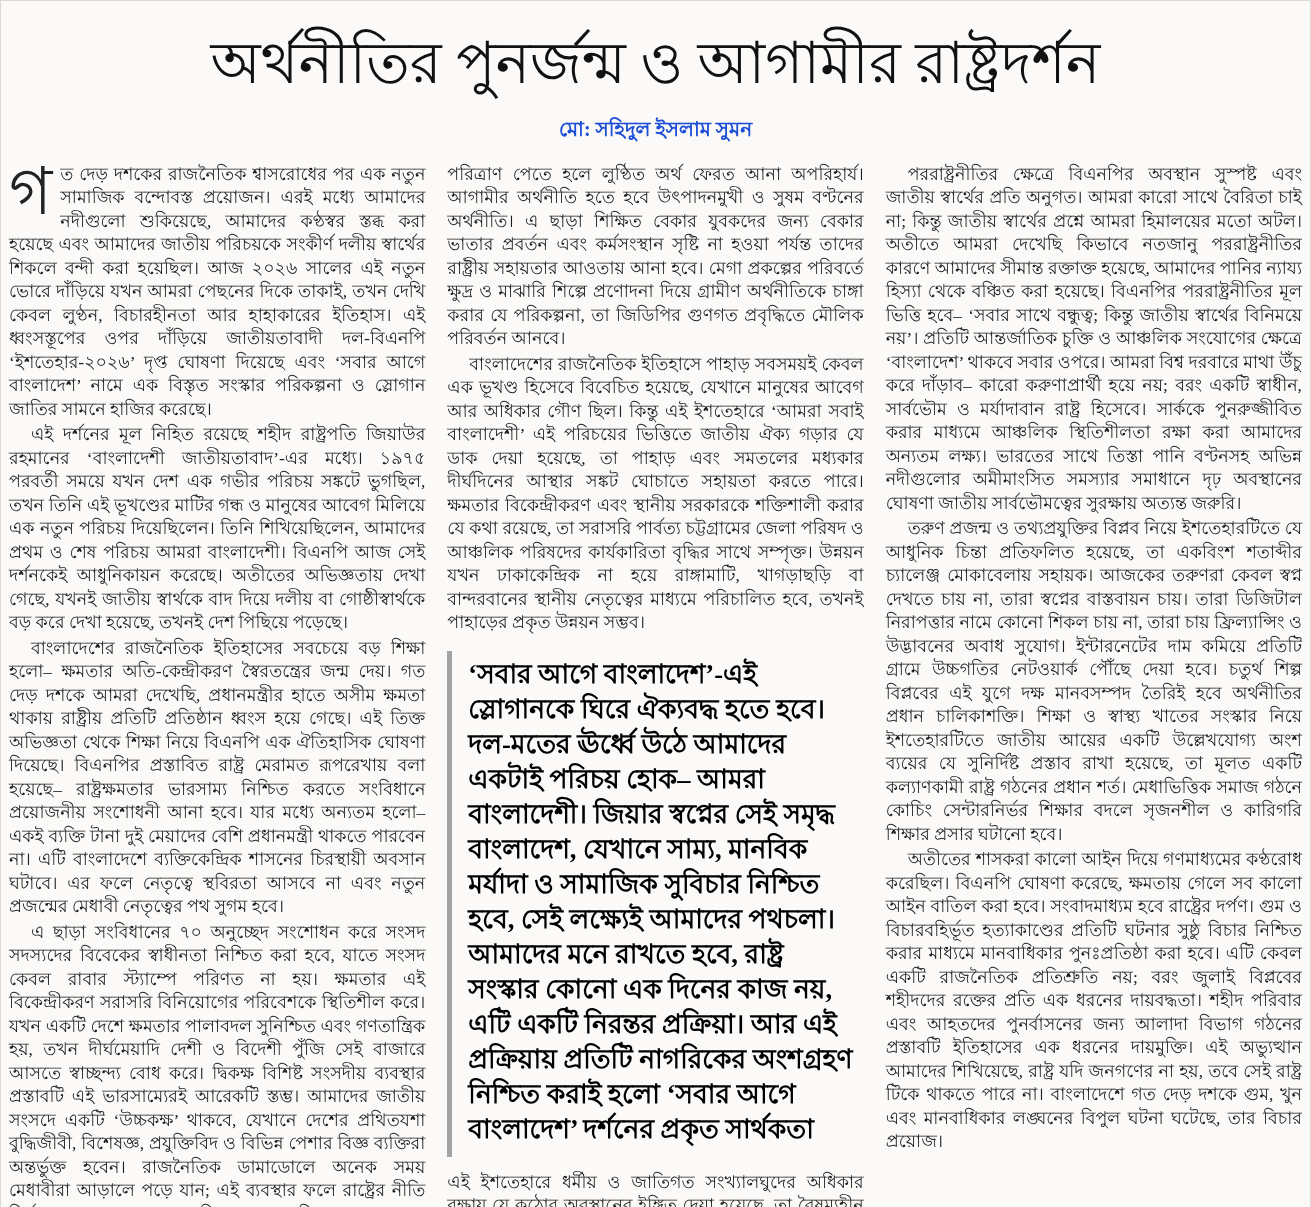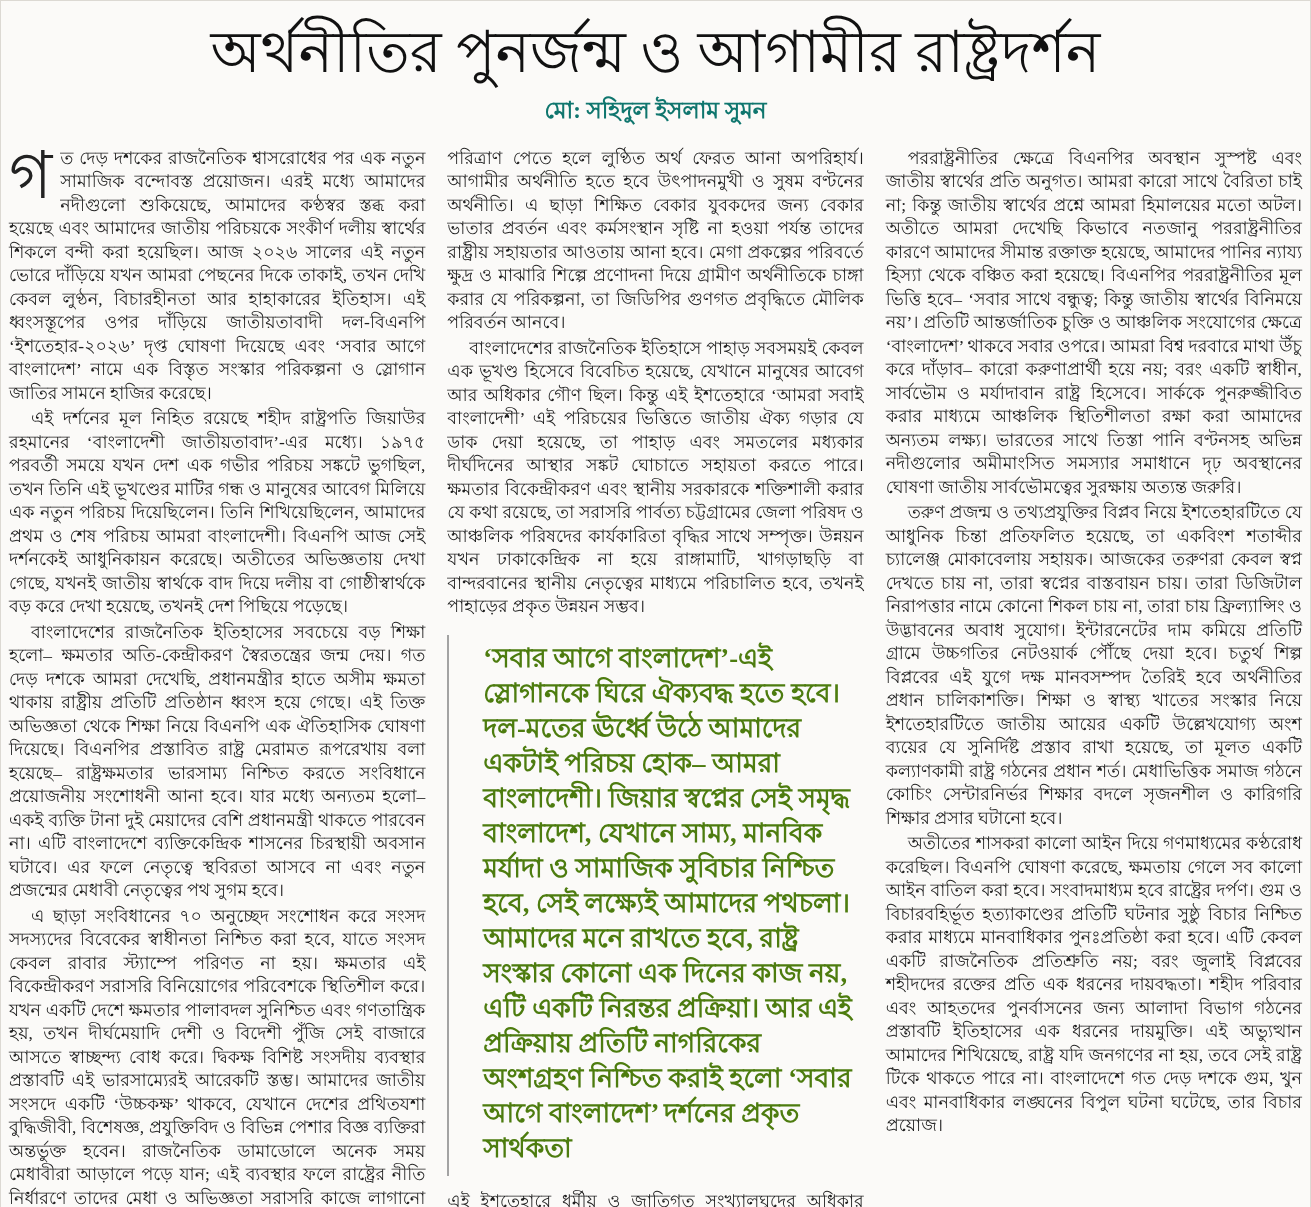--- a/index.html
+++ b/index.html
@@ -17,32 +17,32 @@
     border: 1px solid #dcd9d3;
     box-sizing: border-box;
     color: #1c1c1c;
     overflow: hidden;
   }
   header.masthead {
     text-align: center;
     padding-top: 14px;
   }
   h1.title {
-    margin: 5px;
+    margin: 16px;
     font-size: 58px;
     line-height: 1.15;
     font-weight: 400;
     color: #111;
     letter-spacing: 0px;
   }
   .byline {
     margin-top: 0;
-    font-size: 23px;
+    font-size: 20px;
     font-weight: 700;
-    color: #0f766e;
+    color: #1d4ed8;
   }
   .columns {
     display: flex;
     gap: 22px;
     padding: 16px 8px 10px 8px;
     box-sizing: border-box;
   }
   .col {
     flex: 1 1 0;
     min-width: 0;
@@ -59,26 +59,26 @@
   .dropcap {
     float: left;
     font-size: 66px;
     line-height: 54px;
     padding: 2px 8px 0 0;
     color: #222;
     font-weight: 400;
   }
   blockquote.pullquote {
     margin: 16px 0 14px 0;
-    padding: 6px 4px 10px 34px;
-    border-left: 2px solid #a3a3a3;
+    padding: 6px 4px 10px 16px;
+    border-left: 5px solid #a3a3a3;
     font-size: 26.5px;
     line-height: 35px;
     font-weight: 600;
-    color: #4d7c0f;
+    color: #000000;
     text-align: left;
   }
 </style>
 </head>
 <body>
 
 <div class="page">
 
   <header class="masthead">
     <h1 class="title">অর্থনীতির পুনর্জন্ম ও আগামীর রাষ্ট্রদর্শন</h1>

